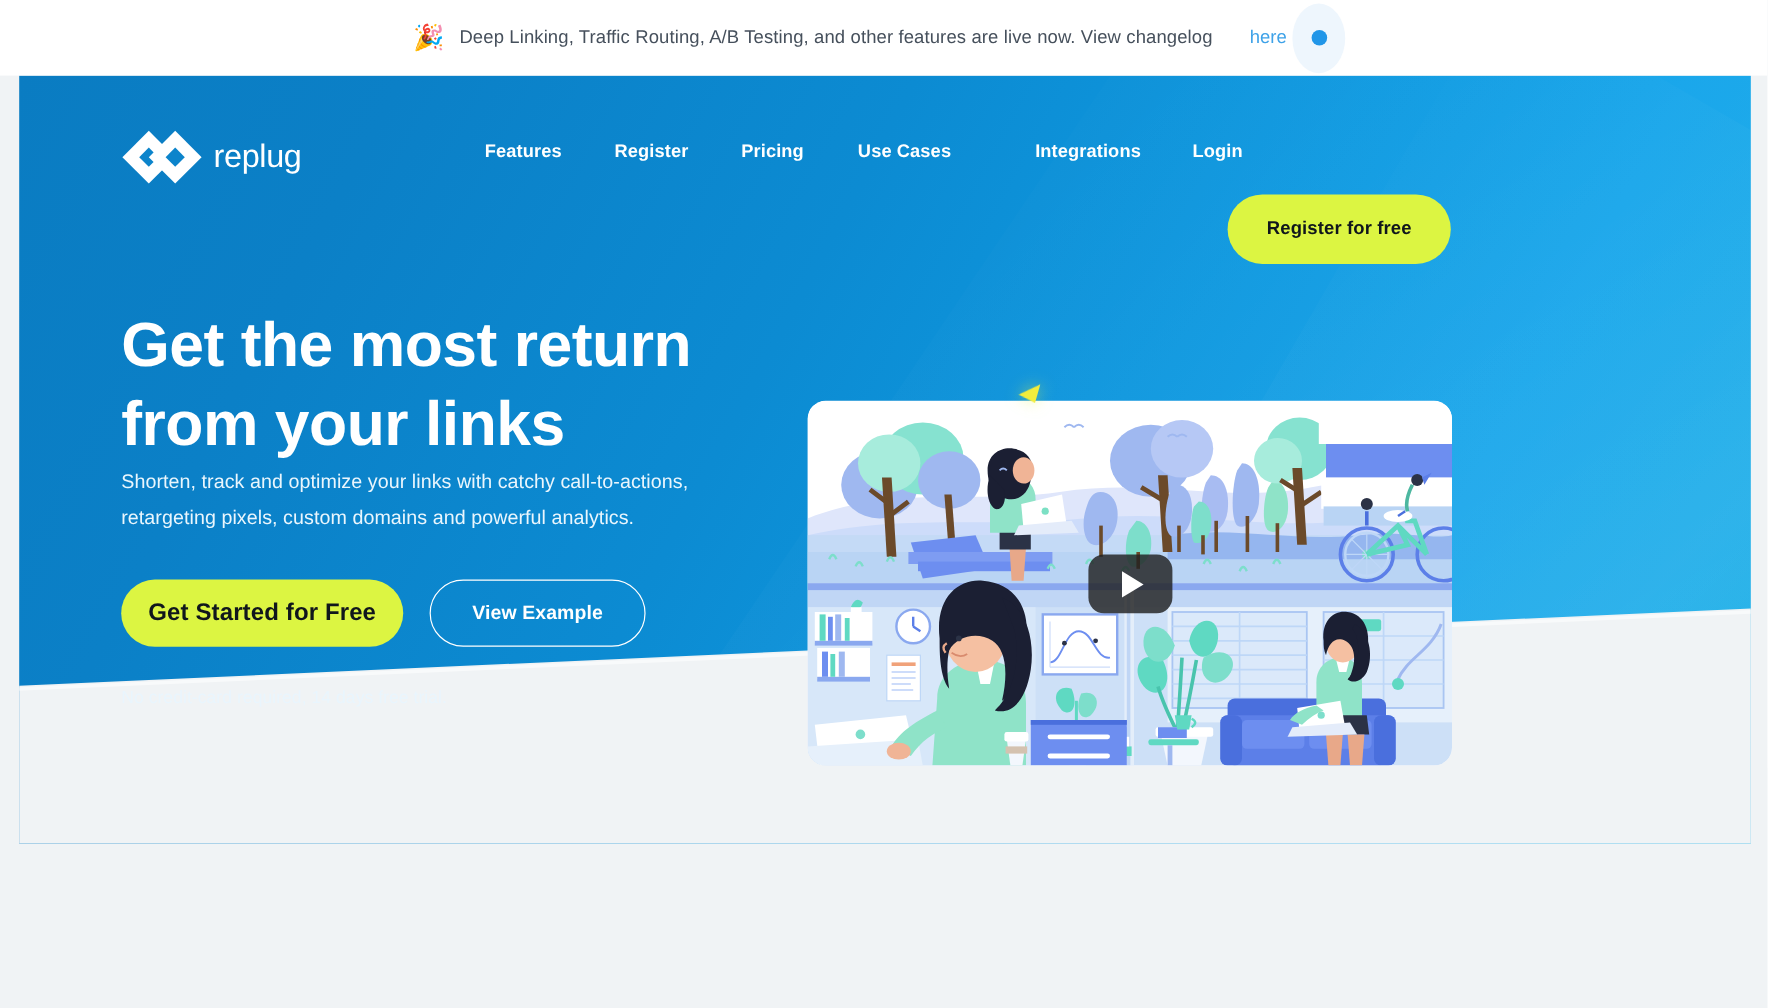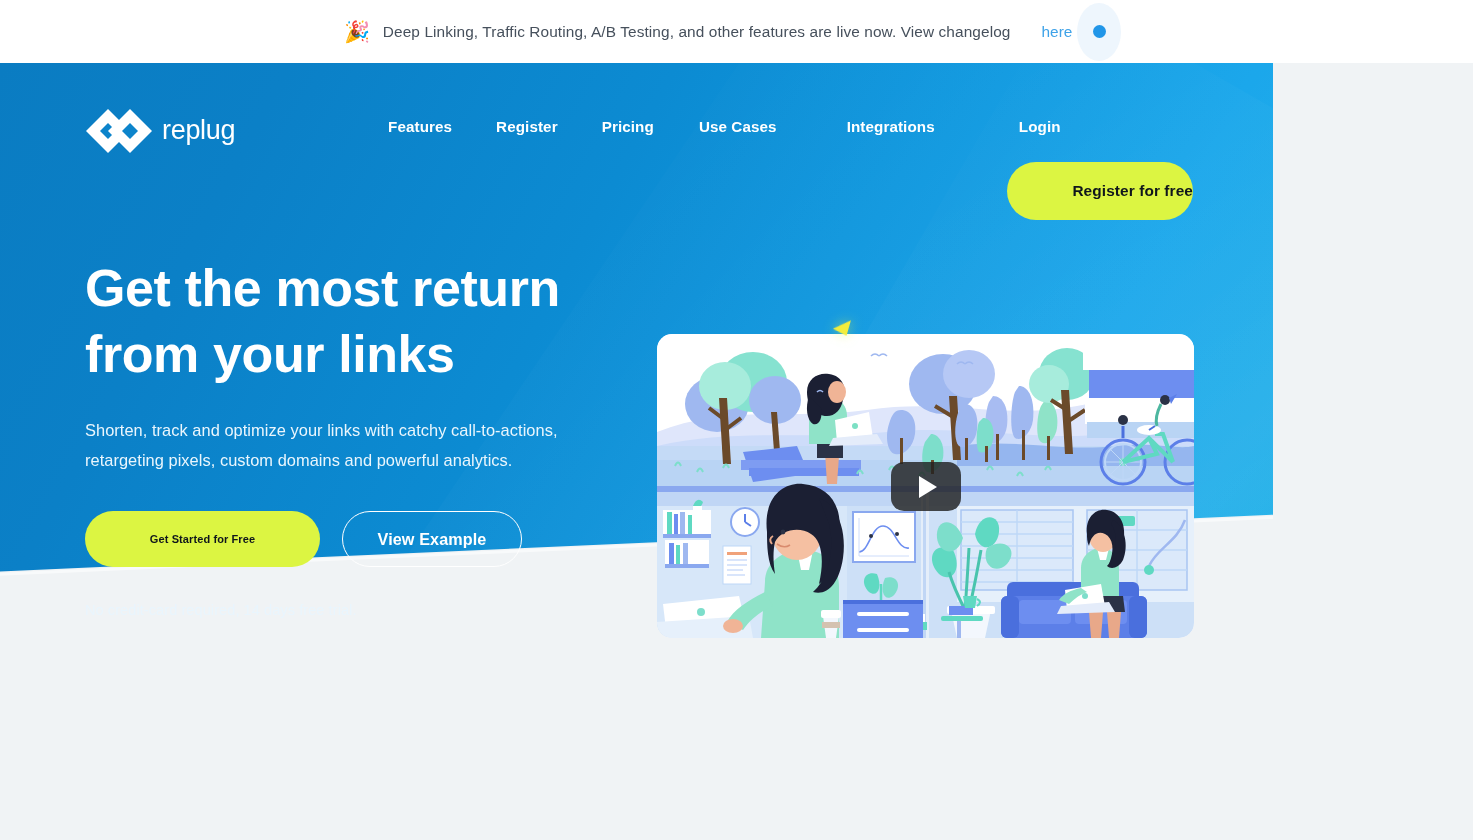--- a/index.html
+++ b/index.html
@@ -78,22 +78,22 @@
     position: relative;
     width: 13px;
     height: 13px;
     border-radius: 50%;
     background: #2196e8;
   }
 
   
   .hero {
     position: absolute;
-    top: 63px; left: 0;
-    width: 1273px;
+    top: 63px; left: 16px;
+    width: 1443px;
     height: 640px;
     overflow: hidden;
     background:
       linear-gradient(118deg,
         #0a7cc2 0%,
         #0b80c7 18%,
         #0c8bd2 42%,
         #0e96dd 58%,
         #10a3ea 78%,
         #12ade6 100%);
@@ -187,77 +187,75 @@
     text-decoration: none;
     letter-spacing: 0.1px;
     white-space: nowrap;
     cursor: pointer;
   }
   .nav-link.l0 { margin-right: 44px; }
   .nav-link.l1 { margin-right: 44px; }
   .nav-link.l2 { margin-right: 45px; }
   .nav-link.l3 { margin-right: 70px; }
   .nav-link.l4 { margin-right: 43px; }
-  .nav-link.l5 { margin-right: 0px; margin-left: 41px; }
+  .nav-link.l5 { margin-right: 0px; }
 
   .register-btn {
     position: absolute;
     left: 1007px;
     top: 99px;
     width: 186px;
     height: 58px;
     border-radius: 29px;
     background: #dcf542;
     color: #10161c;
     font-size: 15.4px;
     font-weight: bold;
     border: none;
     cursor: pointer;
     letter-spacing: 0.1px;
     font-family: "Liberation Sans", sans-serif;
-    text-align: right;
   }
 
   
   .hero-copy {
     position: absolute;
     left: 85px;
     top: 192px;
     width: 560px;
     z-index: 15;
   }
   .hero-title {
     color: #ffffff;
     font-size: 52px;
     font-weight: bold;
     line-height: 66px;
     letter-spacing: -0.4px;
     margin: 0;
   }
   .hero-sub {
-    margin-top: 28px;
     color: #eaf6fd;
     font-size: 16.4px;
     line-height: 30px;
     letter-spacing: 0.05px;
     max-width: 525px;
   }
   .hero-actions {
     margin-top: 36px;
     display: flex;
     align-items: center;
     gap: 22px;
   }
   .btn-primary {
     width: 235px;
     height: 56px;
     border-radius: 28px;
     background: #dcf542;
     color: #10161c;
-    font-size: 11px;
+    font-size: 20px;
     font-weight: bold;
     border: none;
     cursor: pointer;
     font-family: "Liberation Sans", sans-serif;
     letter-spacing: 0.1px;
   }
   .btn-outline {
     width: 180px;
     height: 56px;
     border-radius: 28px;

